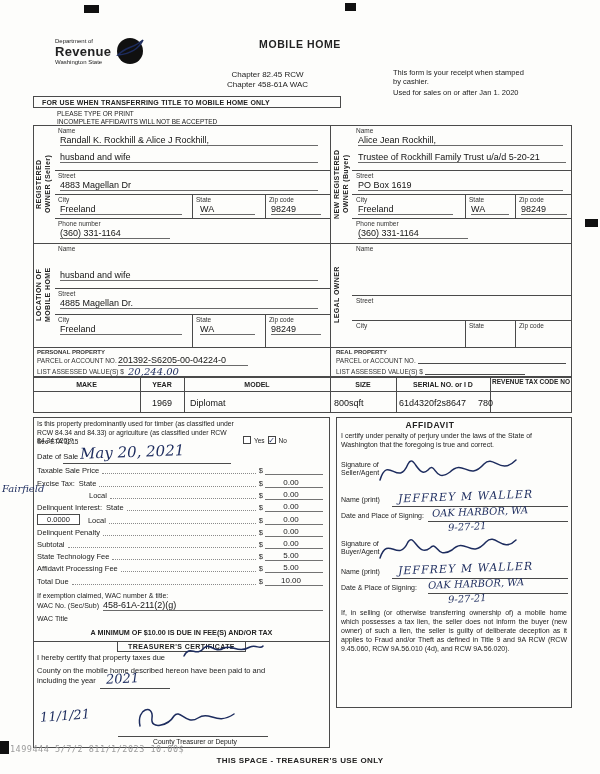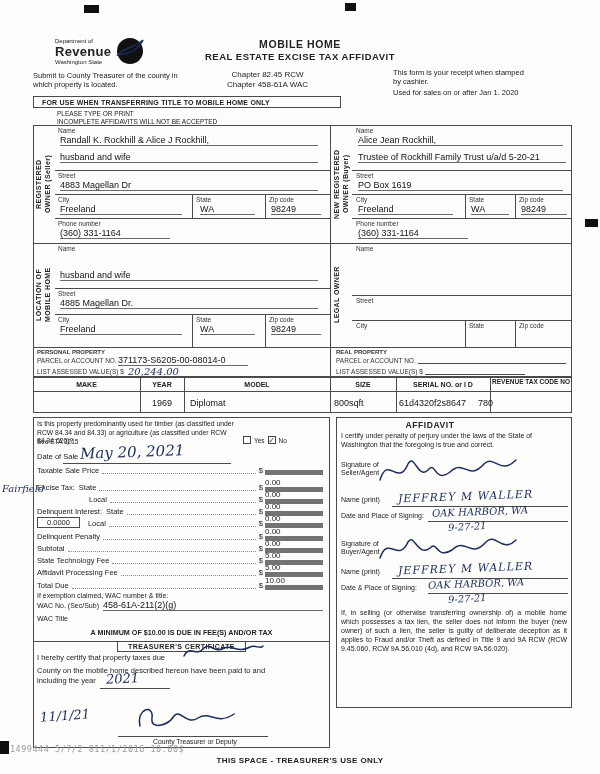--- a/index.html
+++ b/index.html
@@ -13,21 +13,21 @@
   .hline{position:absolute;background:#4a4a4a;height:1px}
   .vline{position:absolute;background:#4a4a4a;width:1px}
   .box{position:absolute;border:1px solid #4a4a4a}
   .mark{position:absolute;background:#101010}
   .vlabel{position:absolute;writing-mode:vertical-rl;transform:rotate(180deg);font-weight:bold;font-size:7px;letter-spacing:.4px;text-align:center;line-height:9px;color:#222}
   .vlabel span{display:block}
   .feerow{position:absolute;left:37px;width:286px;display:flex;align-items:flex-end;font-size:7.5px;color:#222}
   .feepre{margin-right:4px}
   .leader{flex:1;border-bottom:1px dotted #8a8a8a;margin:0 3px 1px 3px;height:6px}
   .cur{margin-right:2px;font-size:7.5px}
-  .amt{width:58px;text-align:left;border-bottom:5px solid #737373;font-size:8px;padding-right:6px;min-height:9px}
+  .amt{width:58px;text-align:center;border-bottom:1px solid #737373;font-size:8px;padding-right:6px;min-height:9px}
   .ratebox{border:1px solid #4a4a4a;font-size:7.5px;padding:0 9px;background:#fff;margin-right:8px}
   .small{font-size:6.5px}
   .cb{width:8px;height:8px;border:1px solid #444;display:inline-flex;align-items:center;justify-content:center;background:#fff}
   .center{text-align:center}
   .b{font-weight:bold}
   .sig{position:absolute}
   .sig path{stroke:#1d2c5e;stroke-width:1.5;fill:none;stroke-linecap:round}
 </style>
 </head>
 <body>
@@ -45,23 +45,21 @@
       <div class="b" style="font-size:13px;letter-spacing:.3px">Revenue</div>
       <div class="small" style="font-size:6px">Washington State</div>
     </div>
     <svg class="sig" style="position:static" width="30" height="30" viewBox="0 0 30 30">
       <circle cx="15" cy="15" r="13" fill="#101010" stroke="none"></circle>
       <path d="M3,19 C10,11 19,12 28,4 C23,15 12,18 3,19 Z" fill="#ffffff" stroke="none"></path>
     </svg>
   </div>
 
   <div class="abs center b" style="left:170px;top:38px;width:260px;font-size:10.5px;letter-spacing:.6px">MOBILE HOME</div>
-  <div class="abs center b" style="left:150px;top:51px;width:300px;font-size:9.5px;letter-spacing:.5px">REAL ESTATE EXCISE TAX AFFIDAVIT</div>
-
-  <div class="abs" style="left:33px;top:71px;width:160px;font-size:7.5px;line-height:9px">Submit to County Treasurer of the county in which property is located.</div>
+
   <div class="abs center" style="left:200px;top:70px;width:135px;font-size:8px">Chapter 82.45 RCW</div>
   <div class="abs center" style="left:200px;top:80px;width:135px;font-size:8px">Chapter 458-61A WAC</div>
   <div class="abs" style="left:393px;top:68px;width:140px;font-size:7.5px;line-height:9px">This form is your receipt when stamped by cashier.</div>
   <div class="abs" style="left:393px;top:88px;width:160px;font-size:7.5px">Used for sales on or after Jan 1. 2020</div>
 
   <div class="box" style="left:33px;top:96px;width:308px;height:12px;display:flex;align-items:center">
     <span class="b" style="font-size:7px;padding-left:8px;letter-spacing:.2px">FOR USE WHEN TRANSFERRING TITLE TO MOBILE HOME ONLY</span>
   </div>
   <div class="abs small" style="left:57px;top:110px">PLEASE TYPE OR PRINT</div>
   <div class="abs small" style="left:57px;top:118px">INCOMPLETE AFFIDAVITS WILL NOT BE ACCEPTED</div>
@@ -144,21 +142,21 @@
   <div class="abs lbl" style="left:356px;top:297px">Street</div>
   <div class="hline" style="left:352px;top:320px;width:220px"></div>
   <div class="abs lbl" style="left:356px;top:322px">City</div>
   <div class="vline" style="left:465px;top:320px;height:27px"></div>
   <div class="abs lbl" style="left:469px;top:322px">State</div>
   <div class="vline" style="left:515px;top:320px;height:27px"></div>
   <div class="abs lbl" style="left:519px;top:322px">Zip code</div>
 
   <div class="abs lbl b" style="left:37px;top:349px;font-size:6px">PERSONAL PROPERTY</div>
   <div class="abs lbl" style="left:37px;top:357px">PARCEL or ACCOUNT NO.</div>
-  <div class="abs typed" style="left:118px;top:355px"><span class="u" style="min-width:130px">371173-S6205-00-08014-0</span></div>
+  <div class="abs typed" style="left:118px;top:355px"><span class="u" style="min-width:130px">201392-S6205-00-04224-0</span></div>
   <div class="abs lbl" style="left:37px;top:368px">LIST ASSESSED VALUE(S) $</div>
   <div class="abs" style="left:128px;top:361px"><span class="u hand" style="min-width:100px;font-size:10px">20,244.00</span></div>
   <div class="abs lbl b" style="left:336px;top:349px;font-size:6px">REAL PROPERTY</div>
   <div class="abs lbl" style="left:336px;top:357px">PARCEL or ACCOUNT NO.</div>
   <div class="hline" style="left:418px;top:363px;width:148px"></div>
   <div class="abs lbl" style="left:336px;top:368px">LIST ASSESSED VALUE(S) $</div>
   <div class="hline" style="left:425px;top:374px;width:100px"></div>
 
   <div class="box" style="left:33px;top:377px;width:539px;height:36px"></div>
   <div class="hline" style="left:33px;top:391px;width:539px"></div>
@@ -308,16 +306,16 @@
   </svg>
   <div class="abs" style="left:341px;top:568px;font-size:7px">Name (print)</div>
   <div class="hline" style="left:392px;top:578px;width:176px"></div>
   <div class="abs hand" style="left:398px;top:562px;font-size:11px;letter-spacing:1px;transform:rotate(-2deg)">JEFFREY M WALLER</div>
   <div class="abs" style="left:341px;top:584px;font-size:7px">Date &amp; Place of Signing:</div>
   <div class="hline" style="left:428px;top:593px;width:140px"></div>
   <div class="abs hand" style="left:428px;top:578px;font-size:10px;transform:rotate(-2deg)">OAK HARBOR, WA</div>
   <div class="abs hand" style="left:448px;top:593px;font-size:10px;transform:rotate(-3deg)">9-27-21</div>
   <div class="abs" style="left:341px;top:608px;width:226px;font-size:7px;line-height:9px;text-align:justify">If, in selling (or otherwise transferring ownership of) a mobile home which possesses a tax lien, the seller does not inform the buyer (new owner) of such a lien, the seller is guilty of deliberate deception as it applies to Fraud and/or Theft as defined in Title 9 and 9A RCW (RCW 9.45.060, RCW 9A.56.010 (4d), and RCW 9A.56.020).</div>
 
-  <div class="abs" style="left:10px;top:744px;font-family:'DejaVu Sans Mono',monospace;font-size:8.5px;color:#9c9c9c;letter-spacing:.5px">1499444 5/7/2  811/1/2016 10.00$</div>
+  <div class="abs" style="left:10px;top:744px;font-family:'DejaVu Sans Mono',monospace;font-size:8.5px;color:#9c9c9c;letter-spacing:.5px">1499444 5/7/2  811/1/2023 10.00$</div>
   <div class="abs center b" style="left:150px;top:756px;width:300px;font-size:8px;letter-spacing:.4px">THIS SPACE - TREASURER'S USE ONLY</div>
 
 </div>
 
 </body></html>

